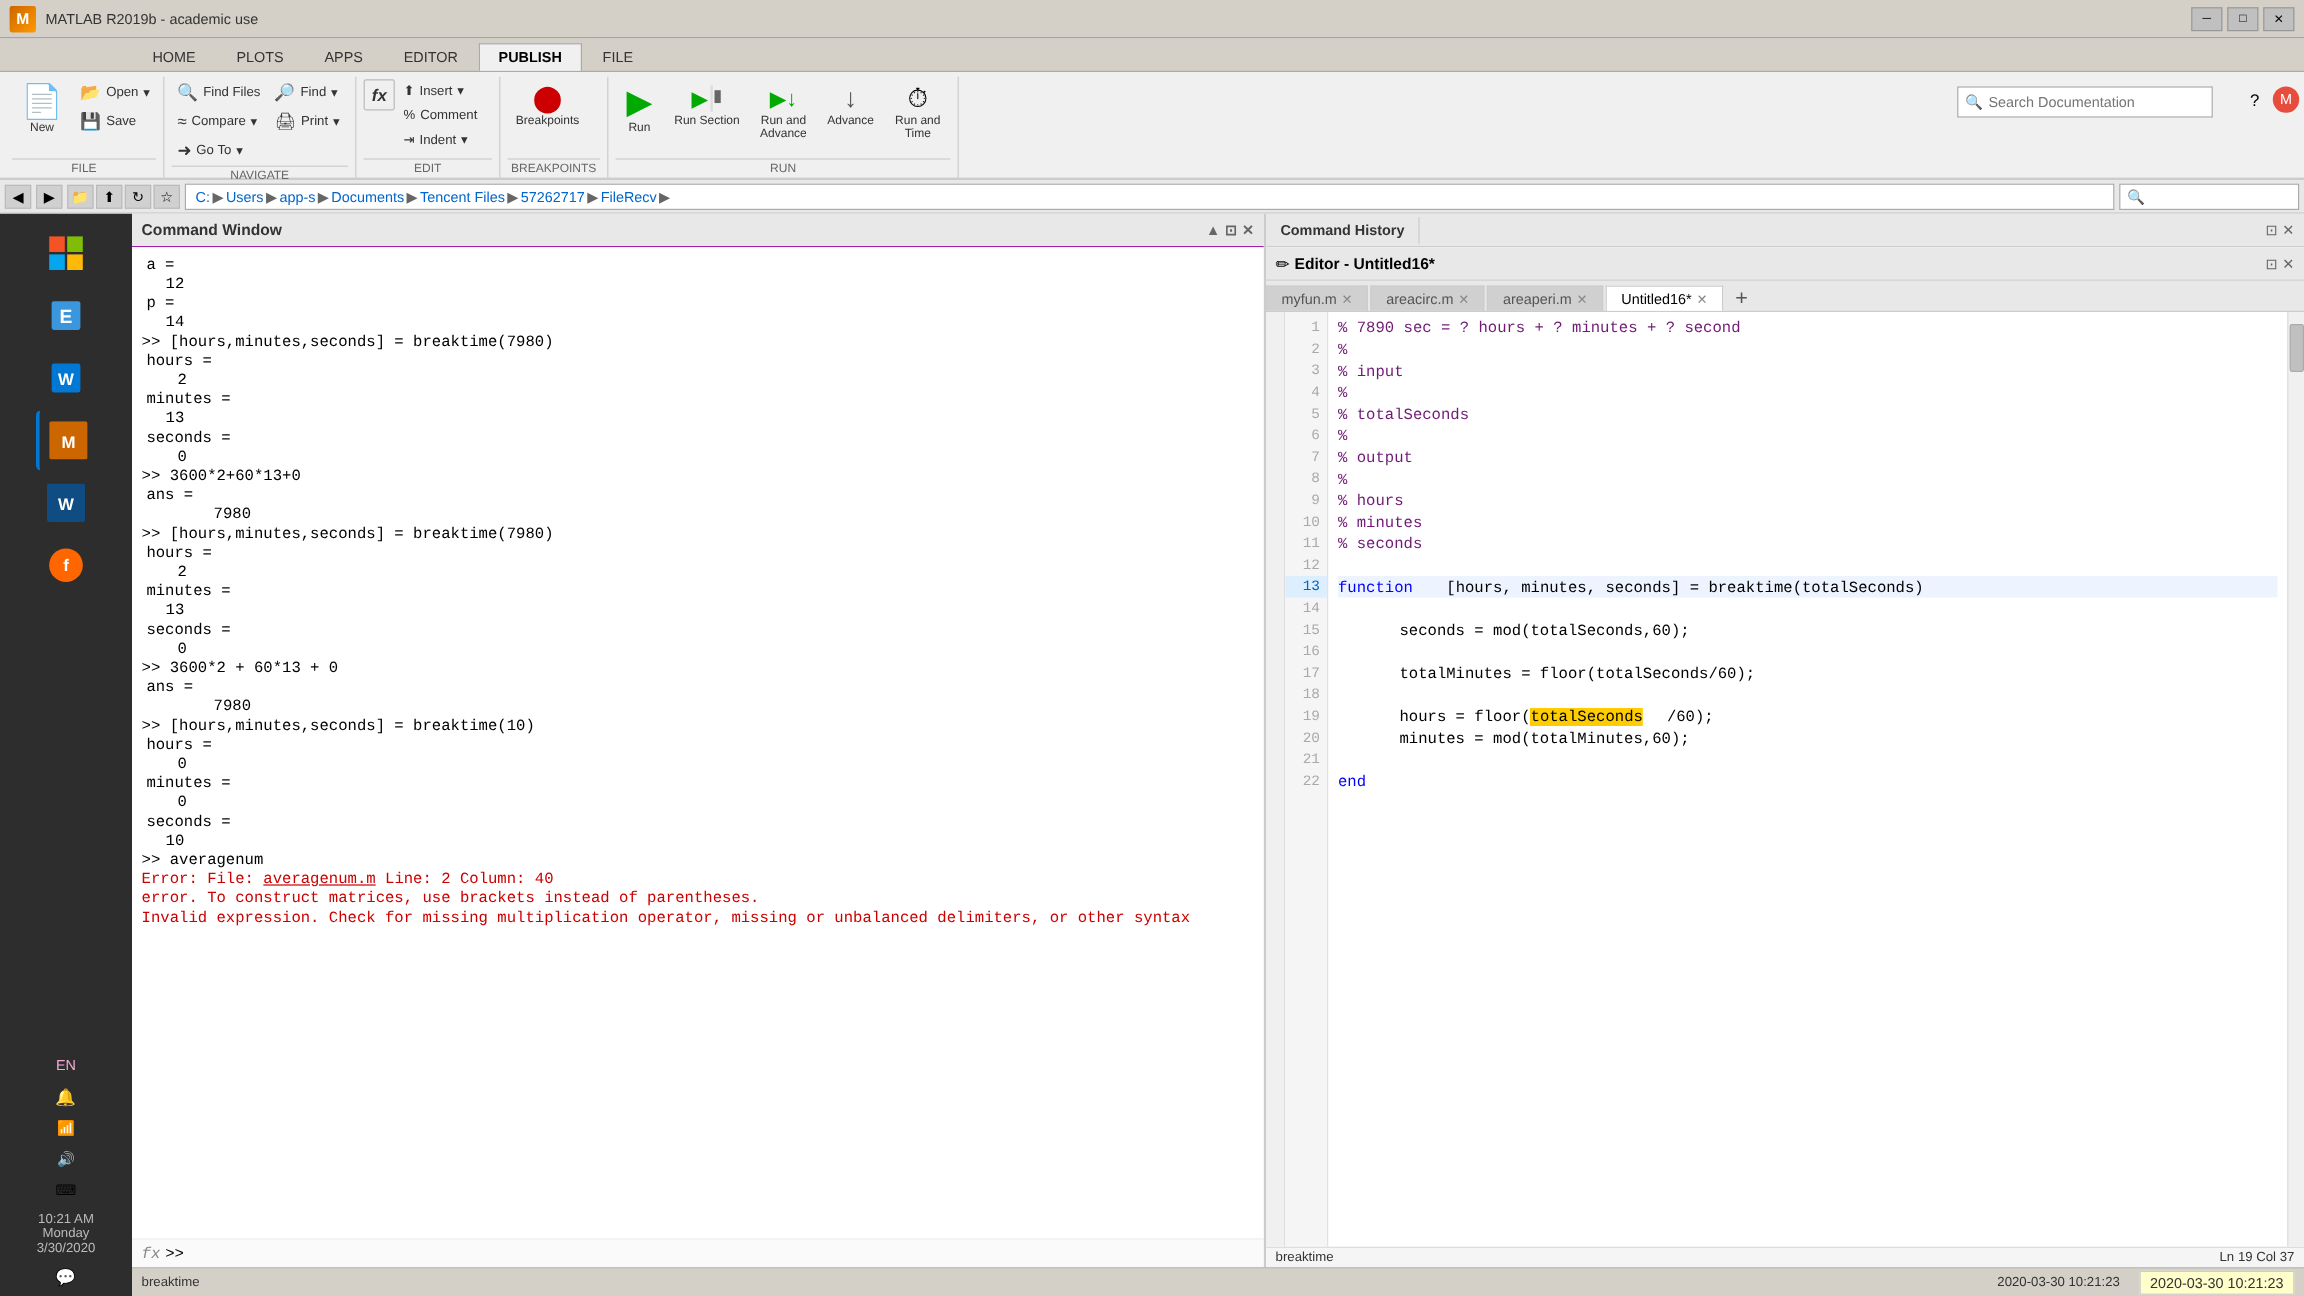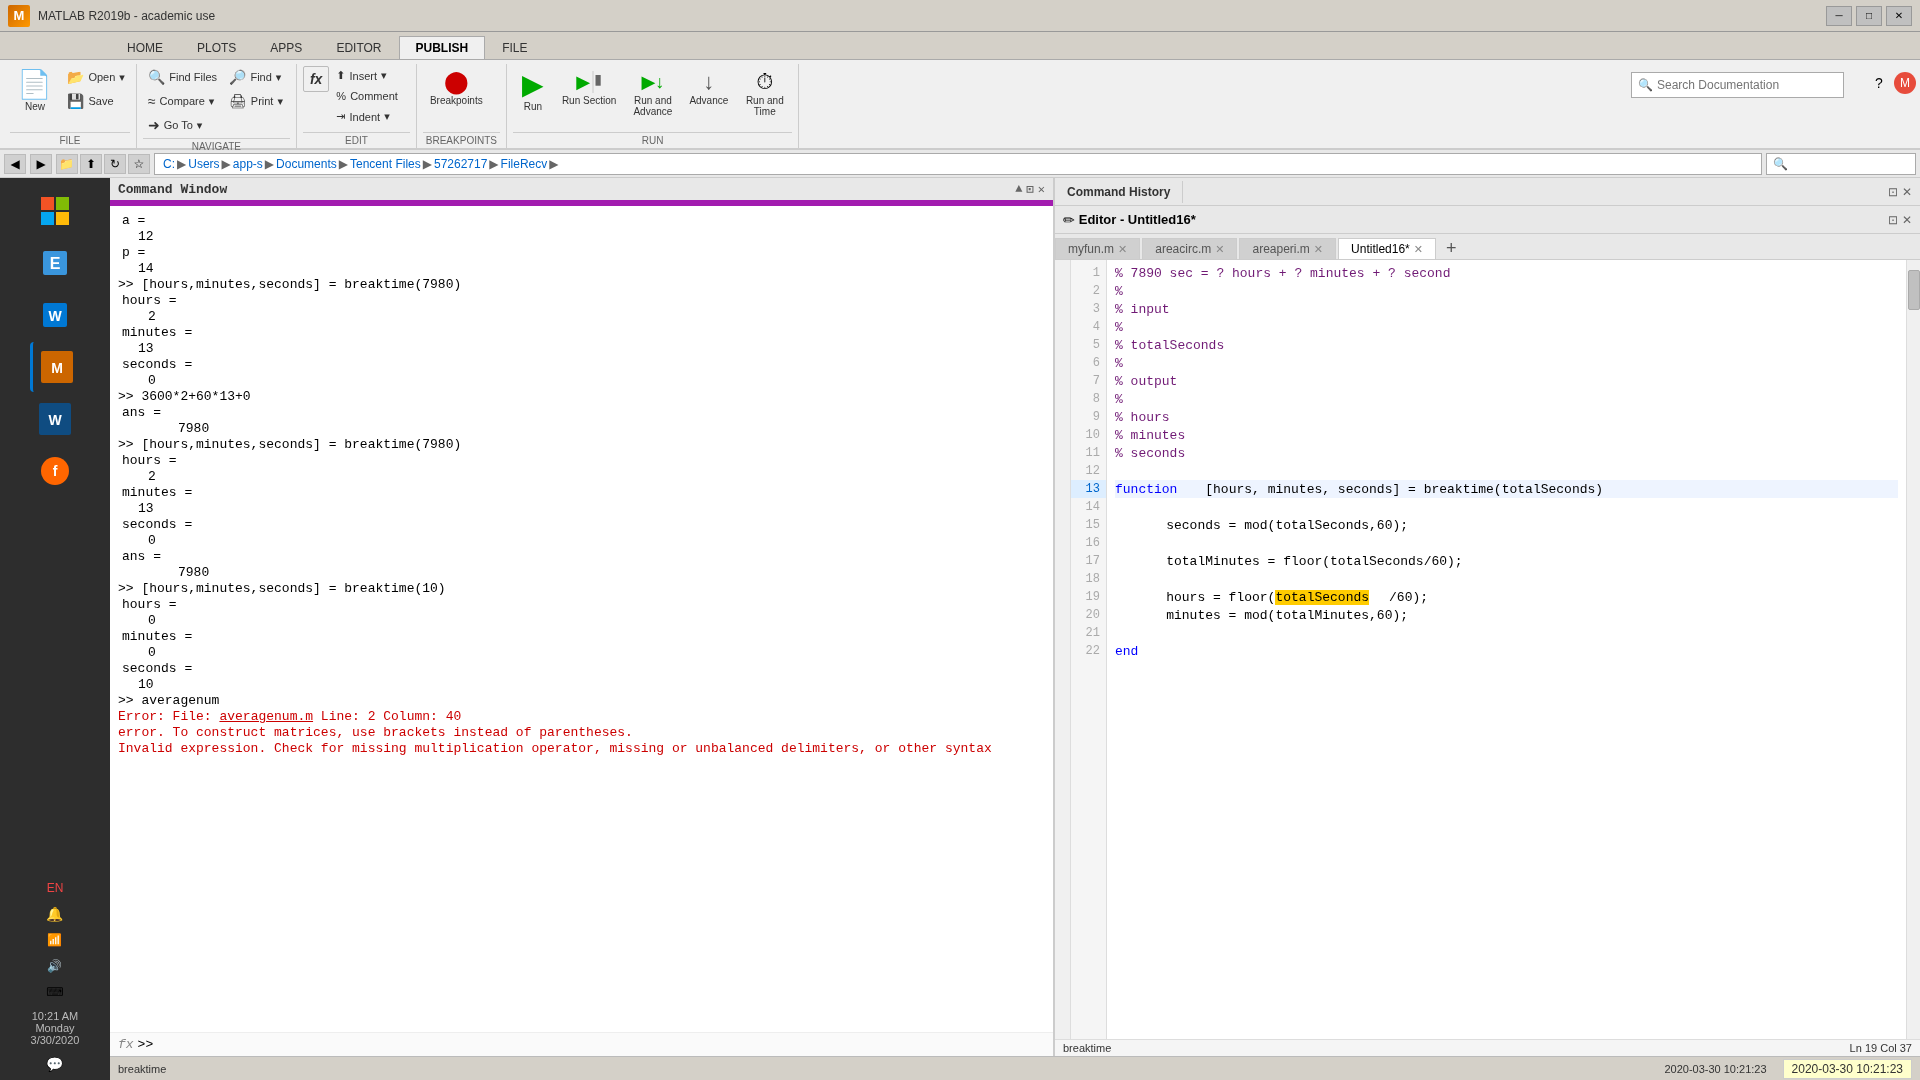--- a/index.html
+++ b/index.html
@@ -47,21 +47,21 @@
     .sidebar-icon svg { width: 32px; height: 32px; }
 
     
     .content-area { display: flex; flex: 1; flex-direction: column; }
 
     
     .panes { display: flex; flex: 1; overflow: hidden; }
 
     
     .command-window { flex: 0 0 945px; display: flex; flex-direction: column; background: white; border-right: 2px solid #ccc; }
-    .panel-header { height: 28px; background: #e8e8e8; border-bottom: 6px solid #a21caf; display: flex; align-items: center; padding: 0 8px; font-size: 13px; font-weight: bold; color: #333; justify-content: space-between; font-family: Liberation Mono, monospace; }
+    .panel-header { height: 28px; background: #e8e8e8; border-bottom: 1px solid #a21caf; display: flex; align-items: center; padding: 0 8px; font-size: 13px; font-weight: bold; color: #333; justify-content: space-between; }
     .panel-header-icons { display: flex; gap: 4px; }
     .panel-icon { cursor: pointer; font-size: 12px; color: #666; }
     .command-content { flex: 1; overflow-y: auto; padding: 6px 8px; font-family: 'Courier New', monospace; font-size: 13px; background: white; }
     .cmd-line { margin: 1px 0; }
     .cmd-prompt { color: #000; }
     .cmd-output { color: #000; padding-left: 4px; }
     .cmd-error { color: #cc0000; }
     .cmd-input-line { display: flex; align-items: center; gap: 4px; padding: 4px 8px; border-top: 1px solid #eee; background: #fafafa; }
     .cmd-input-line span { font-family: 'Courier New', monospace; font-size: 13px; color: #000; }
 
@@ -318,21 +318,21 @@
     </div>
     <div class="sidebar-icon">
       <svg viewBox="0 0 32 32">
           <circle cx="16" cy="16" r="14" fill="#ff6600"></circle>
           <text x="16" y="21" font-size="14" text-anchor="middle" fill="white" font-weight="bold">f</text>
         </svg>
     </div>
 
     <div style="margin-top: auto; display:flex; flex-direction:column; gap:2px; padding-bottom:4px; width:100%; align-items:center;">
       <div class="sidebar-icon" style="width:40px;height:24px;">
-        <span style="color:#ef4444; font-size:12px;">EN</span>
+        <span style="color:#f9a8d4; font-size:12px;">EN</span>
       </div>
       <div class="sidebar-icon" style="width:40px;height:24px;">
         <span style="font-size:14px;">🔔</span>
       </div>
       <div class="sidebar-icon" style="width:40px;height:24px;">
         <span style="font-size:12px;">📶</span>
       </div>
       <div class="sidebar-icon" style="width:40px;height:24px;">
         <span style="font-size:12px;">🔊</span>
       </div>
@@ -377,20 +377,21 @@
           <div class="cmd-line cmd-prompt">&gt;&gt; 3600*2+60*13+0</div>
           <div class="cmd-line cmd-output">ans =</div>
           <div class="cmd-line cmd-output" style="padding-left:60px;">7980</div>
           <div class="cmd-line cmd-prompt">&gt;&gt; [hours,minutes,seconds] = breaktime(7980)</div>
           <div class="cmd-line cmd-output">hours =</div>
           <div class="cmd-line cmd-output" style="padding-left:30px;">2</div>
           <div class="cmd-line cmd-output">minutes =</div>
           <div class="cmd-line cmd-output" style="padding-left:20px;">13</div>
           <div class="cmd-line cmd-output">seconds =</div>
           <div class="cmd-line cmd-output" style="padding-left:30px;">0</div>
+          <div class="cmd-line cmd-prompt">&gt;&gt; 3600*2 + 60*13 + 0</div>
           <div class="cmd-line cmd-output">ans =</div>
           <div class="cmd-line cmd-output" style="padding-left:60px;">7980</div>
           <div class="cmd-line cmd-prompt">&gt;&gt; [hours,minutes,seconds] = breaktime(10)</div>
           <div class="cmd-line cmd-output">hours =</div>
           <div class="cmd-line cmd-output" style="padding-left:30px;">0</div>
           <div class="cmd-line cmd-output">minutes =</div>
           <div class="cmd-line cmd-output" style="padding-left:30px;">0</div>
           <div class="cmd-line cmd-output">seconds =</div>
           <div class="cmd-line cmd-output" style="padding-left:20px;">10</div>
           <div class="cmd-line cmd-prompt">&gt;&gt; averagenum</div>

